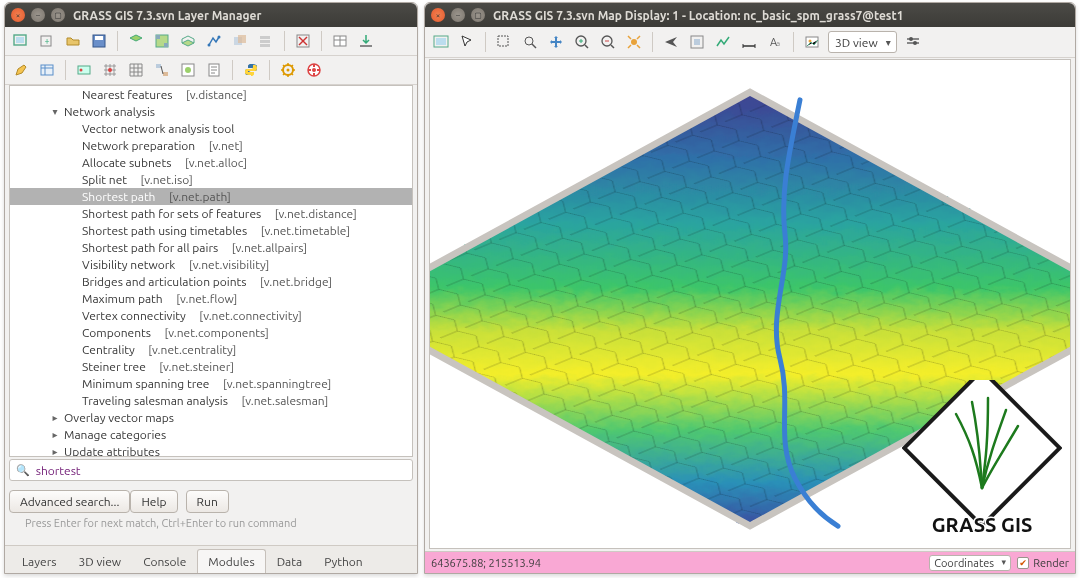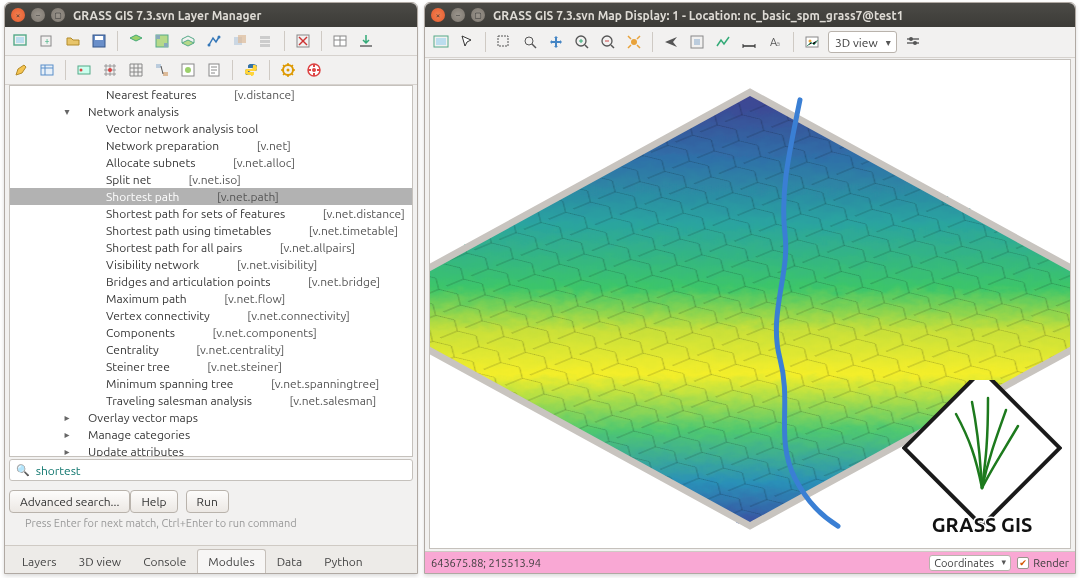--- a/index.html
+++ b/index.html
@@ -11,21 +11,21 @@
   .win-buttons { display: flex; gap: 6px; }
   .win-btn { width: 14px; height: 14px; border-radius: 50%; display:flex;align-items:center;justify-content:center;font-size:8px;color:#333;}
   .btn-close { background: radial-gradient(#f08050,#e65a2e); }
   .btn-min { background: radial-gradient(#9b958d,#7c766e); }
   .btn-max { background: radial-gradient(#9b958d,#7c766e); }
   .title-text { color:#dedbd5; font-weight: bold; font-size: 12px; }
   .toolbar { background: #f2f1f0; padding: 4px 6px; display: flex; gap: 6px; align-items: center; flex-wrap: wrap; border-bottom: 1px solid #d6d2ce; }
   .tb-icon { width: 20px; height: 20px; display: inline-flex; align-items:center; justify-content:center; border: 1px solid transparent; border-radius:2px; cursor:pointer;}
   .tb-sep { width: 1px; height: 20px; background: #cfcac4; margin: 0 2px; }
   .tree-wrap { position:absolute; top:82px; left:4px; right:4px; bottom:116px; background:#fff; border:1px solid #c5c1bc; overflow:auto; }
-  .tree-item { padding: 1px 4px 1px 8px; white-space: nowrap; display:flex; align-items:center; gap:16px; font-size:12px; color:#363636; height:17px; cursor:pointer;}
+  .tree-item { padding: 1px 4px 1px 8px; white-space: nowrap; display:flex; align-items:center; gap:4px; font-size:12px; color:#363636; height:17px; cursor:pointer;}
   .tree-item .lbl { display:inline-block; }
   .tree-item .mod { color:#555; }
   .tree-item.selected { background:#b2b2b2; color:#fff; }
   .tree-indent { display:inline-block; }
   .expander { width:10px; display:inline-block; text-align:center; color:#666; font-size:10px;}
   .search-row { position:absolute; left:4px; right:4px; bottom:92px; height:22px; background:#fff; border:1px solid #c5c1bc; border-radius:3px; display:flex; align-items:center; padding:0 6px; color:#999; gap:6px;}
   .search-ic { font-size:11px; color:#777;}
   .button-row { position:absolute; left:4px; right:4px; bottom:60px; display:flex; align-items:center; }
   .btn { background:linear-gradient(#fdfcfb,#ece8e4); border:1px solid #b9b3ac; border-radius:4px; padding:4px 10px; font-size:12px; cursor:pointer; color:#333;}
   .hint-text { position:absolute; left:20px; bottom:44px; font-size:11px; color:#999;}
@@ -260,21 +260,21 @@
       </div>
       <div class="tree-item">
         <span class="tree-indent" style="width:28px"></span>
         <span class="expander">▸</span>
         <span class="lbl">Update attributes</span>
       </div>
     </div>
 
   <div class="search-row">
     <span class="search-ic">🔍</span>
-    <span style="color:#0f766e;">shortest</span>
+    <span style="color:#701a75;">shortest</span>
   </div>
 
   <div class="button-row">
     <button class="btn">Advanced search...</button>
     <div style="display:flex;gap:8px;">
       <button class="btn">Help</button>
       <button class="btn">Run</button>
     </div>
   </div>
   <div class="hint-text">Press Enter for next match, Ctrl+Enter to run command</div>

